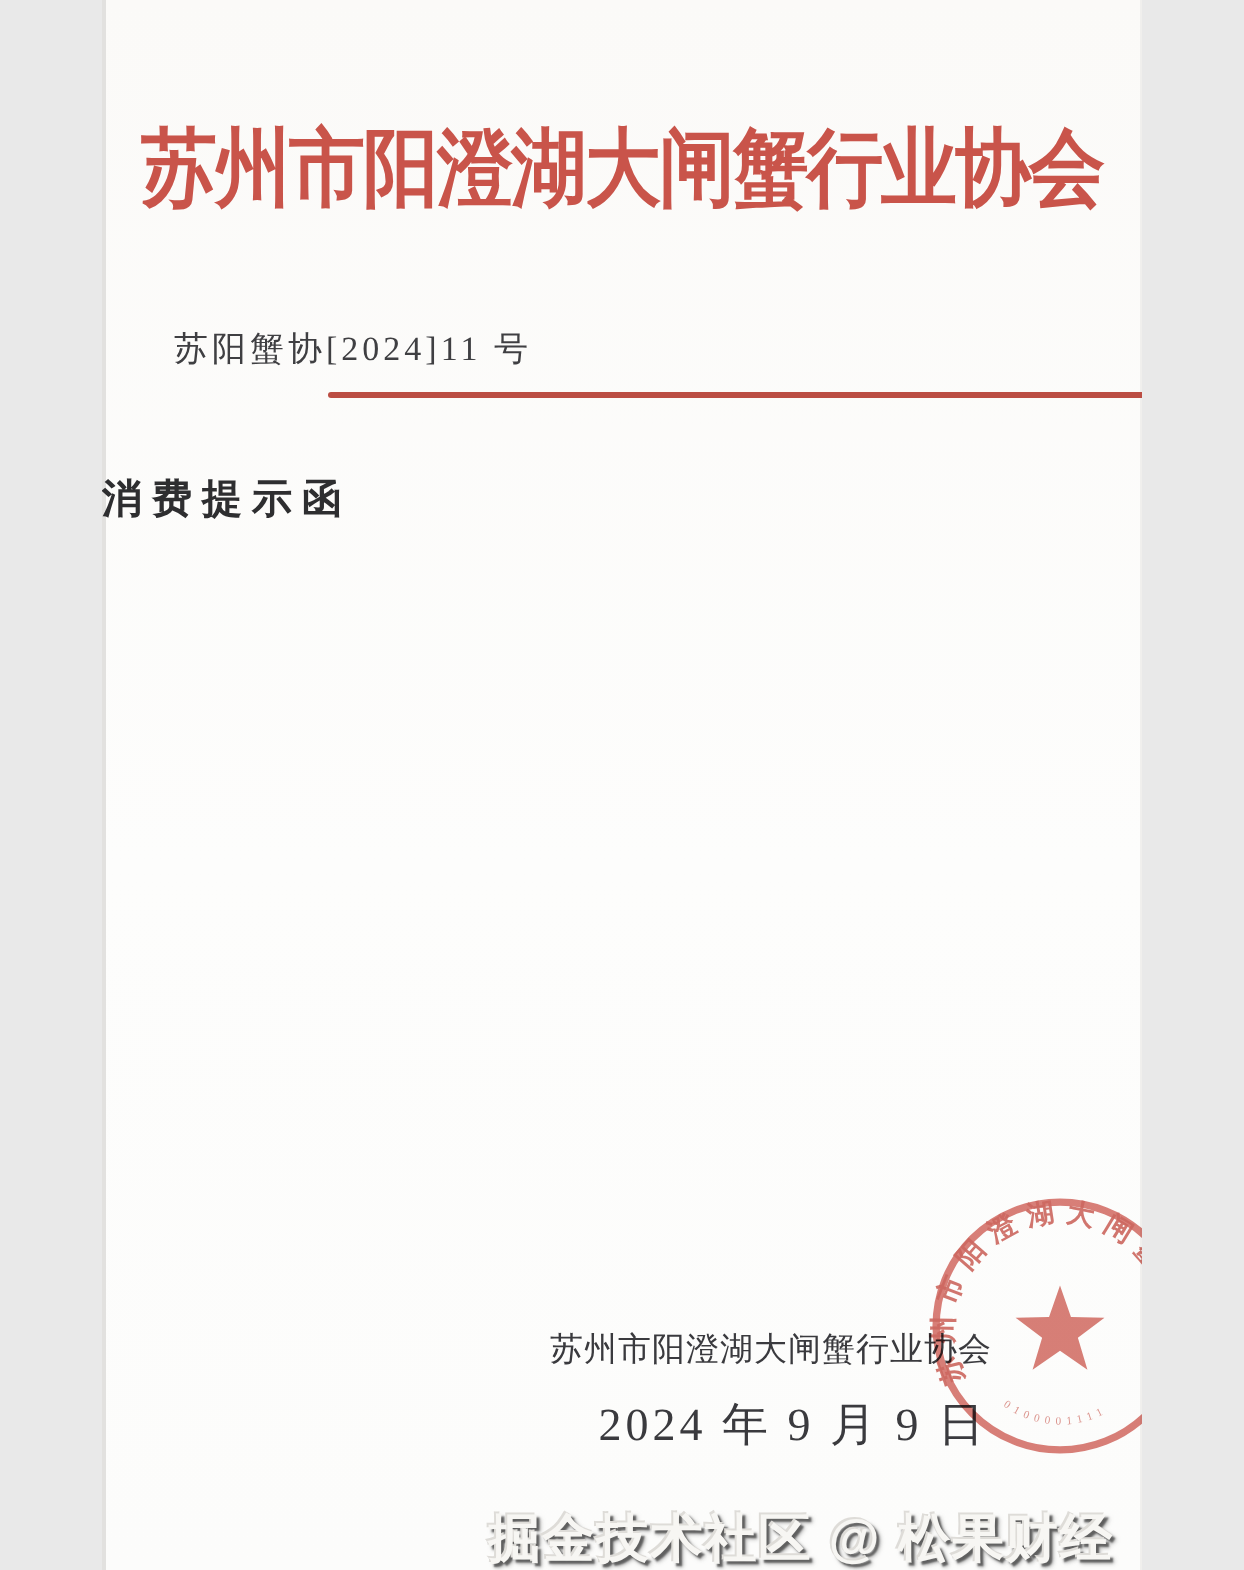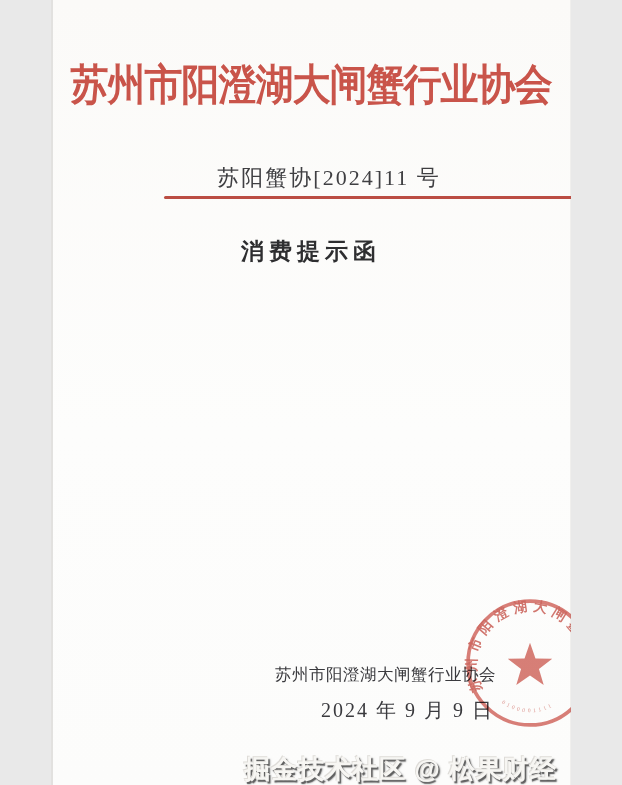--- a/index.html
+++ b/index.html
@@ -17,51 +17,50 @@
     text-align:center;
     font-size:38px;font-weight:700;
     letter-spacing:-1px;
     color:#c9544a;
     transform:scaleY(1.12);
     transform-origin:top center;
     white-space:nowrap;
   }
   .doc-number{
     position:absolute;top:163px;left:0;right:0;
-    text-align:center;
-    font-size:22px;color:#3f3f42;
+    text-align:left;
+    font-size:17px;color:#3f3f42;
     letter-spacing:2px;
     margin-left:36px;
   }
   .red-divider{
     position:absolute;top:196px;left:113px;width:433px;height:3px;
     background:#bb4d43;border-radius:2px;
   }
   .doc-title{
     position:absolute;top:236px;left:0;right:0;
-    text-align:center;
-    font-size:23px;font-weight:700;color:#2e2e30;
+    font-size:20px;font-weight:700;color:#2e2e30;
     letter-spacing:5px;
   }
   .body-text{
     position:absolute;top:298px;left:113px;width:435px;
     font-size:17.5px;line-height:37.5px;
     color:#46464a;letter-spacing:0.5px;
     text-align:justify;
   }
   .body-text p{margin:0;}
   .body-text p.indent{text-indent:2em;}
   .signature{
     position:absolute;top:664px;right:75px;
     font-size:16.5px;color:#3a3a3e;letter-spacing:0.5px;
     z-index:1;white-space:nowrap;
   }
   .doc-date{
     position:absolute;top:697px;right:77px;
-    font-size:20px;color:#3a3a3e;letter-spacing:2px;
+    font-size:23px;color:#3a3a3e;letter-spacing:2px;
     z-index:1;white-space:nowrap;margin-left:28px;
   }
   .seal{
     position:absolute;left:413px;top:597px;width:132px;height:132px;
     z-index:2;opacity:0.88;
     mix-blend-mode:multiply;
     pointer-events:none;
   }
   .watermark{
     position:absolute;top:752px;right:14px;

